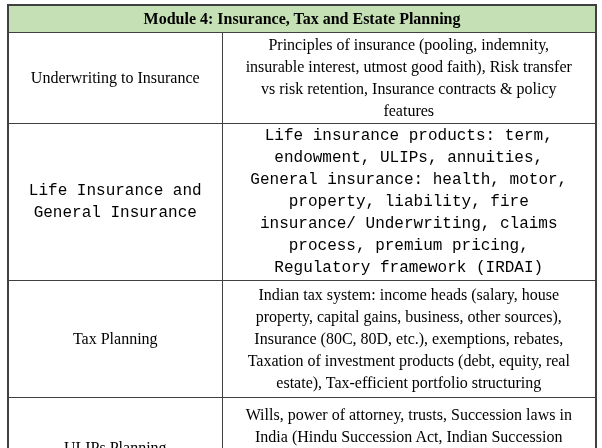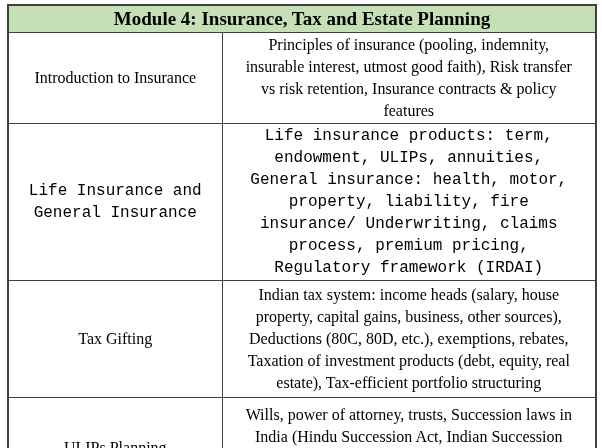--- a/index.html
+++ b/index.html
@@ -30,21 +30,21 @@
     font-size: 16px;
     line-height: 22px;
     text-align: center;
     vertical-align: middle;
     padding: 1px 18px;
     overflow: hidden;
   }
   table.module-table th.title-cell {
     background: var(--header-bg, #c5e0b4);
     font-weight: bold;
-    font-size: 19px;
+    font-size: 16px;
     height: 24px;
     padding: 1px 4px;
     margin-top: 29px;
   }
   col.topic-col   { width: 214px; }
   col.details-col { width: 374px; }
   tbody tr:nth-child(1) td { height: 86px;  }
   tbody tr:nth-child(2) td { height: 102px; font-family: Liberation Mono, monospace; }
   tbody tr:nth-child(3) td { height: 114px; }
   tbody tr:nth-child(4) td { height: 98px; margin-left: 8px;  }
@@ -58,32 +58,32 @@
       <col class="topic-col">
       <col class="details-col">
     </colgroup>
     <thead>
       <tr>
         <th class="title-cell" colspan="2">Module 4: Insurance, Tax and Estate Planning</th>
       </tr>
     </thead>
     <tbody id="table-rows">
   <tr>
-    <td class="topic">Introduction to Insurance</td>
+    <td class="topic">Underwriting to Insurance</td>
     <td class="details">Principles of insurance (pooling, indemnity, insurable interest, utmost good faith), Risk transfer vs risk retention, Insurance contracts &amp; policy features</td>
   </tr>
 
   <tr>
     <td class="topic">Life Insurance and General Insurance</td>
     <td class="details">Life insurance products: term, endowment, ULIPs, annuities, General insurance: health, motor, property, liability, fire insurance/ Underwriting, claims process, premium pricing, Regulatory framework (IRDAI)</td>
   </tr>
 
   <tr>
-    <td class="topic">Tax Gifting</td>
-    <td class="details">Indian tax system: income heads (salary, house property, capital gains, business, other sources), Deductions (80C, 80D, etc.), exemptions, rebates, Taxation of investment products (debt, equity, real estate), Tax-efficient portfolio structuring</td>
+    <td class="topic">Tax Planning</td>
+    <td class="details">Indian tax system: income heads (salary, house property, capital gains, business, other sources), Insurance (80C, 80D, etc.), exemptions, rebates, Taxation of investment products (debt, equity, real estate), Tax-efficient portfolio structuring</td>
   </tr>
 
   <tr>
     <td class="topic">ULIPs Planning</td>
     <td class="details">Wills, power of attorney, trusts, Succession laws in India (Hindu Succession Act, Indian Succession Act), Gifting rules, inheritance tax concepts, Cross-border estate planning basics</td>
   </tr>
 </tbody>
   </table>
 </div>
 

